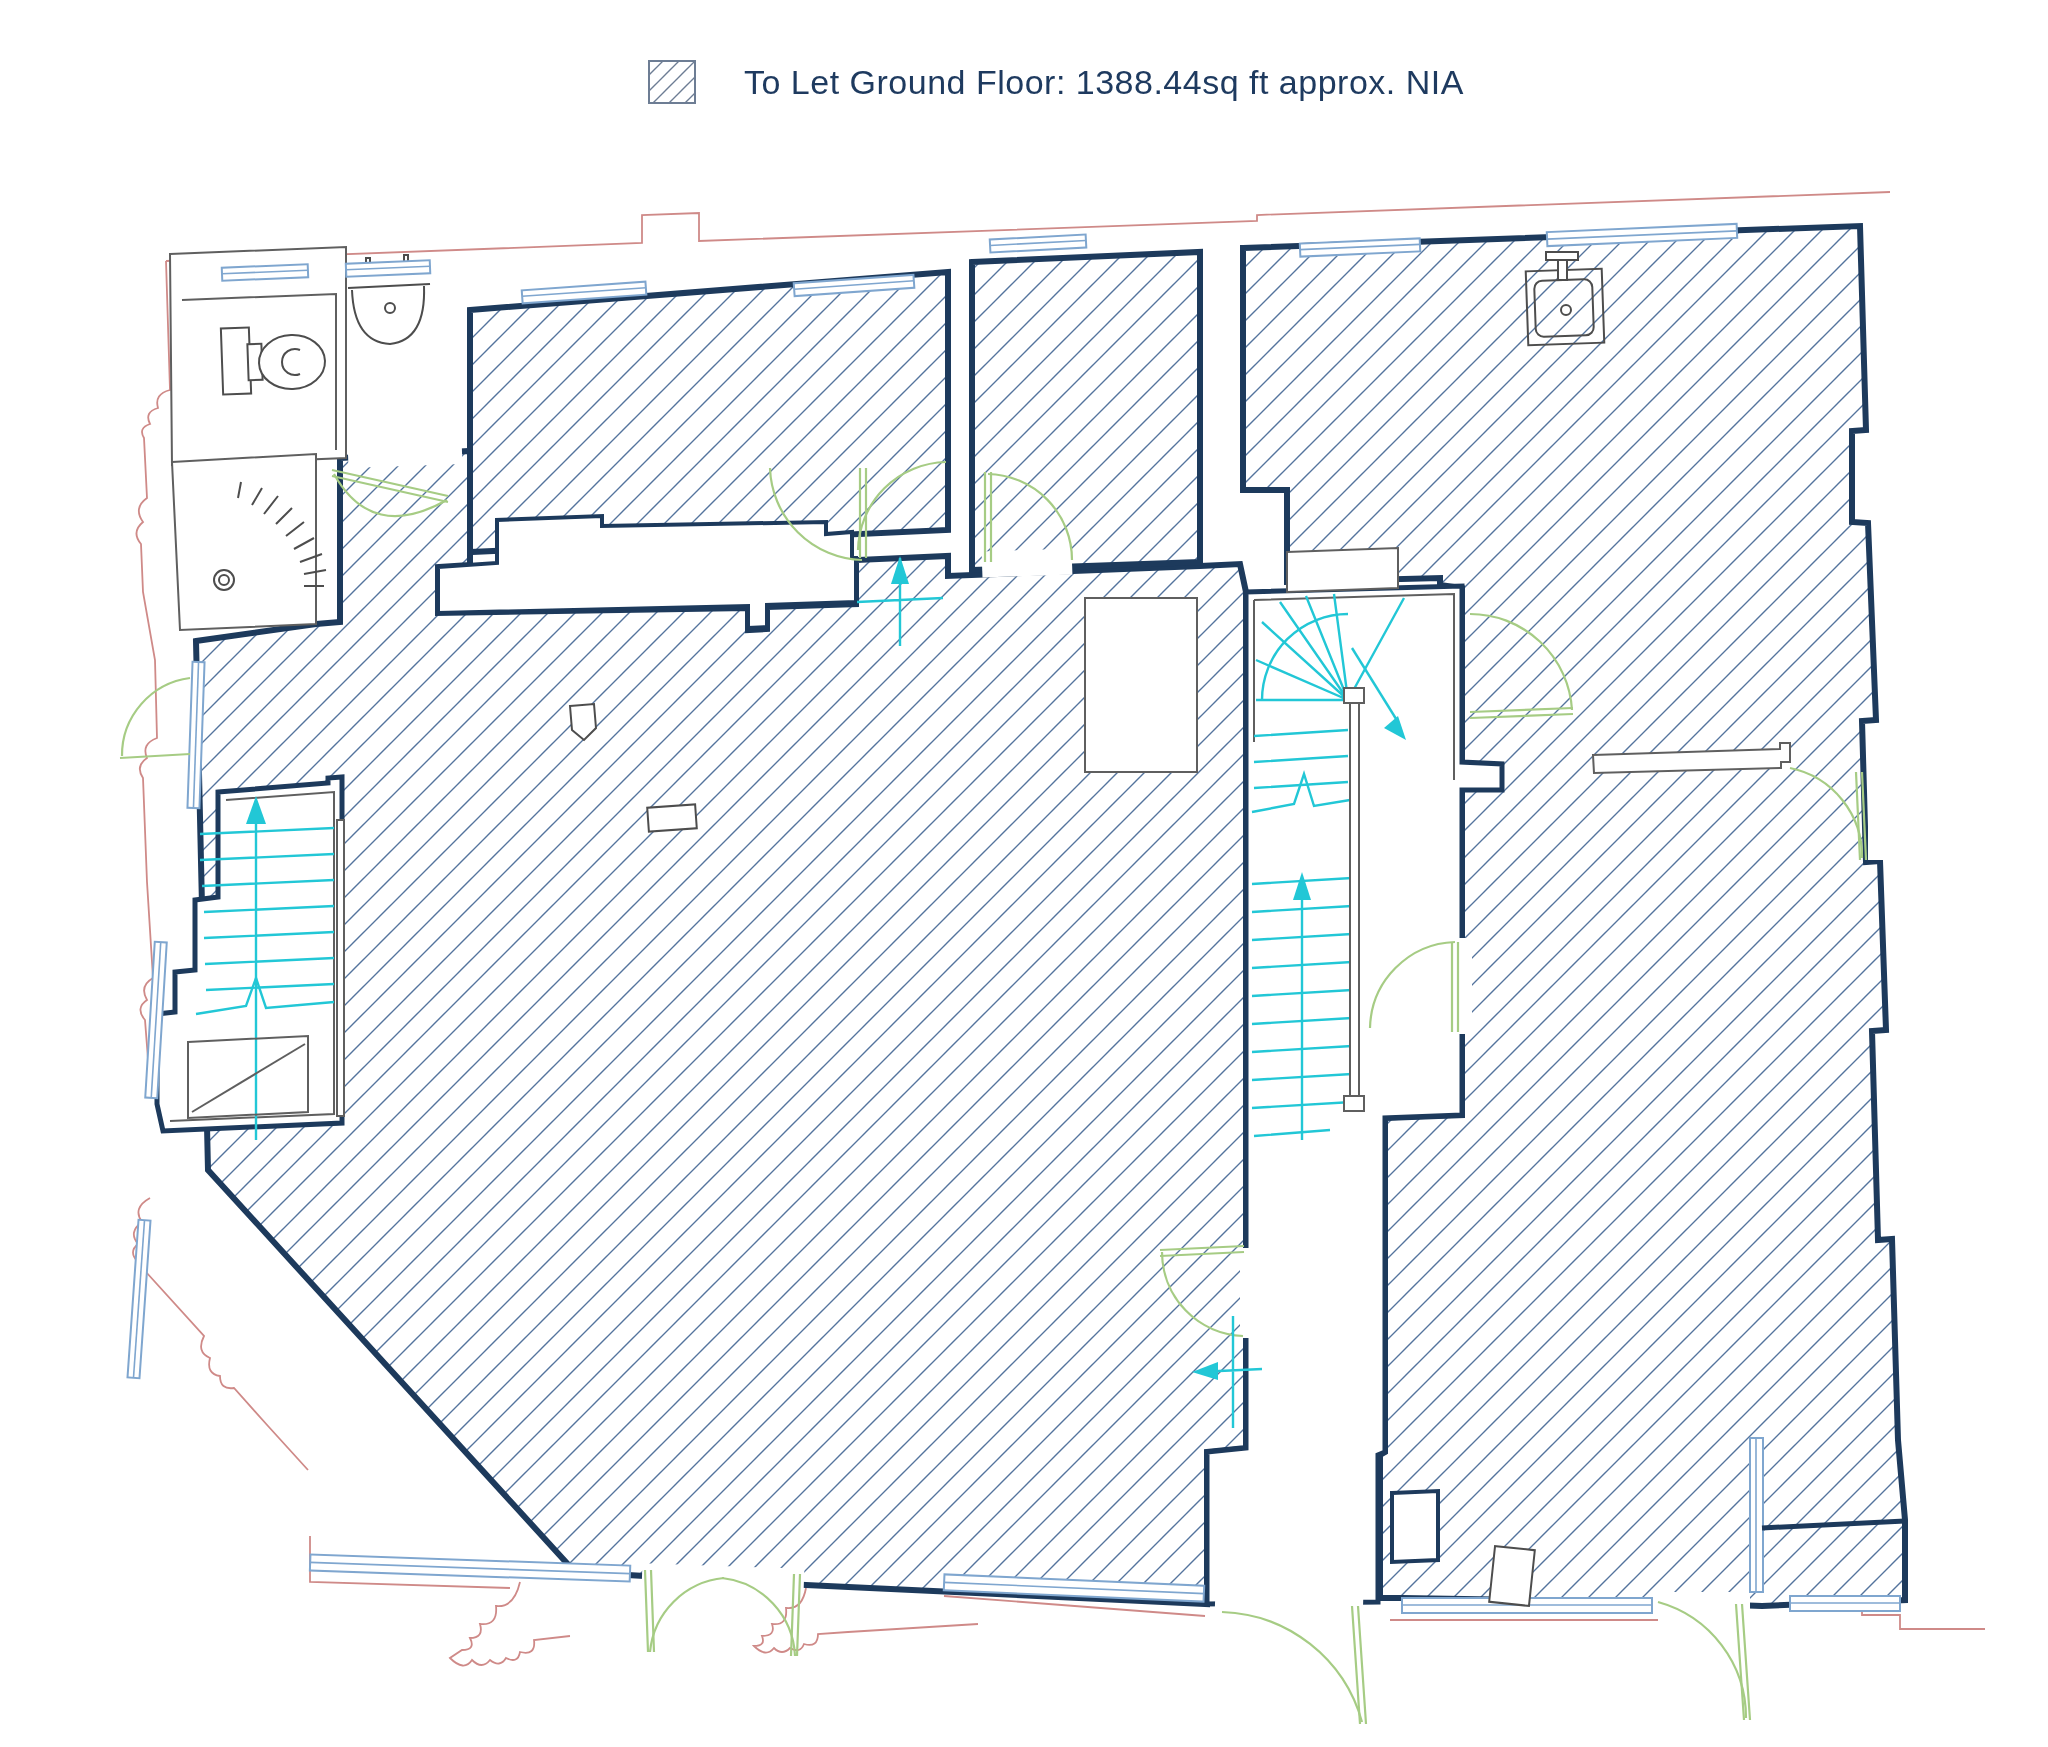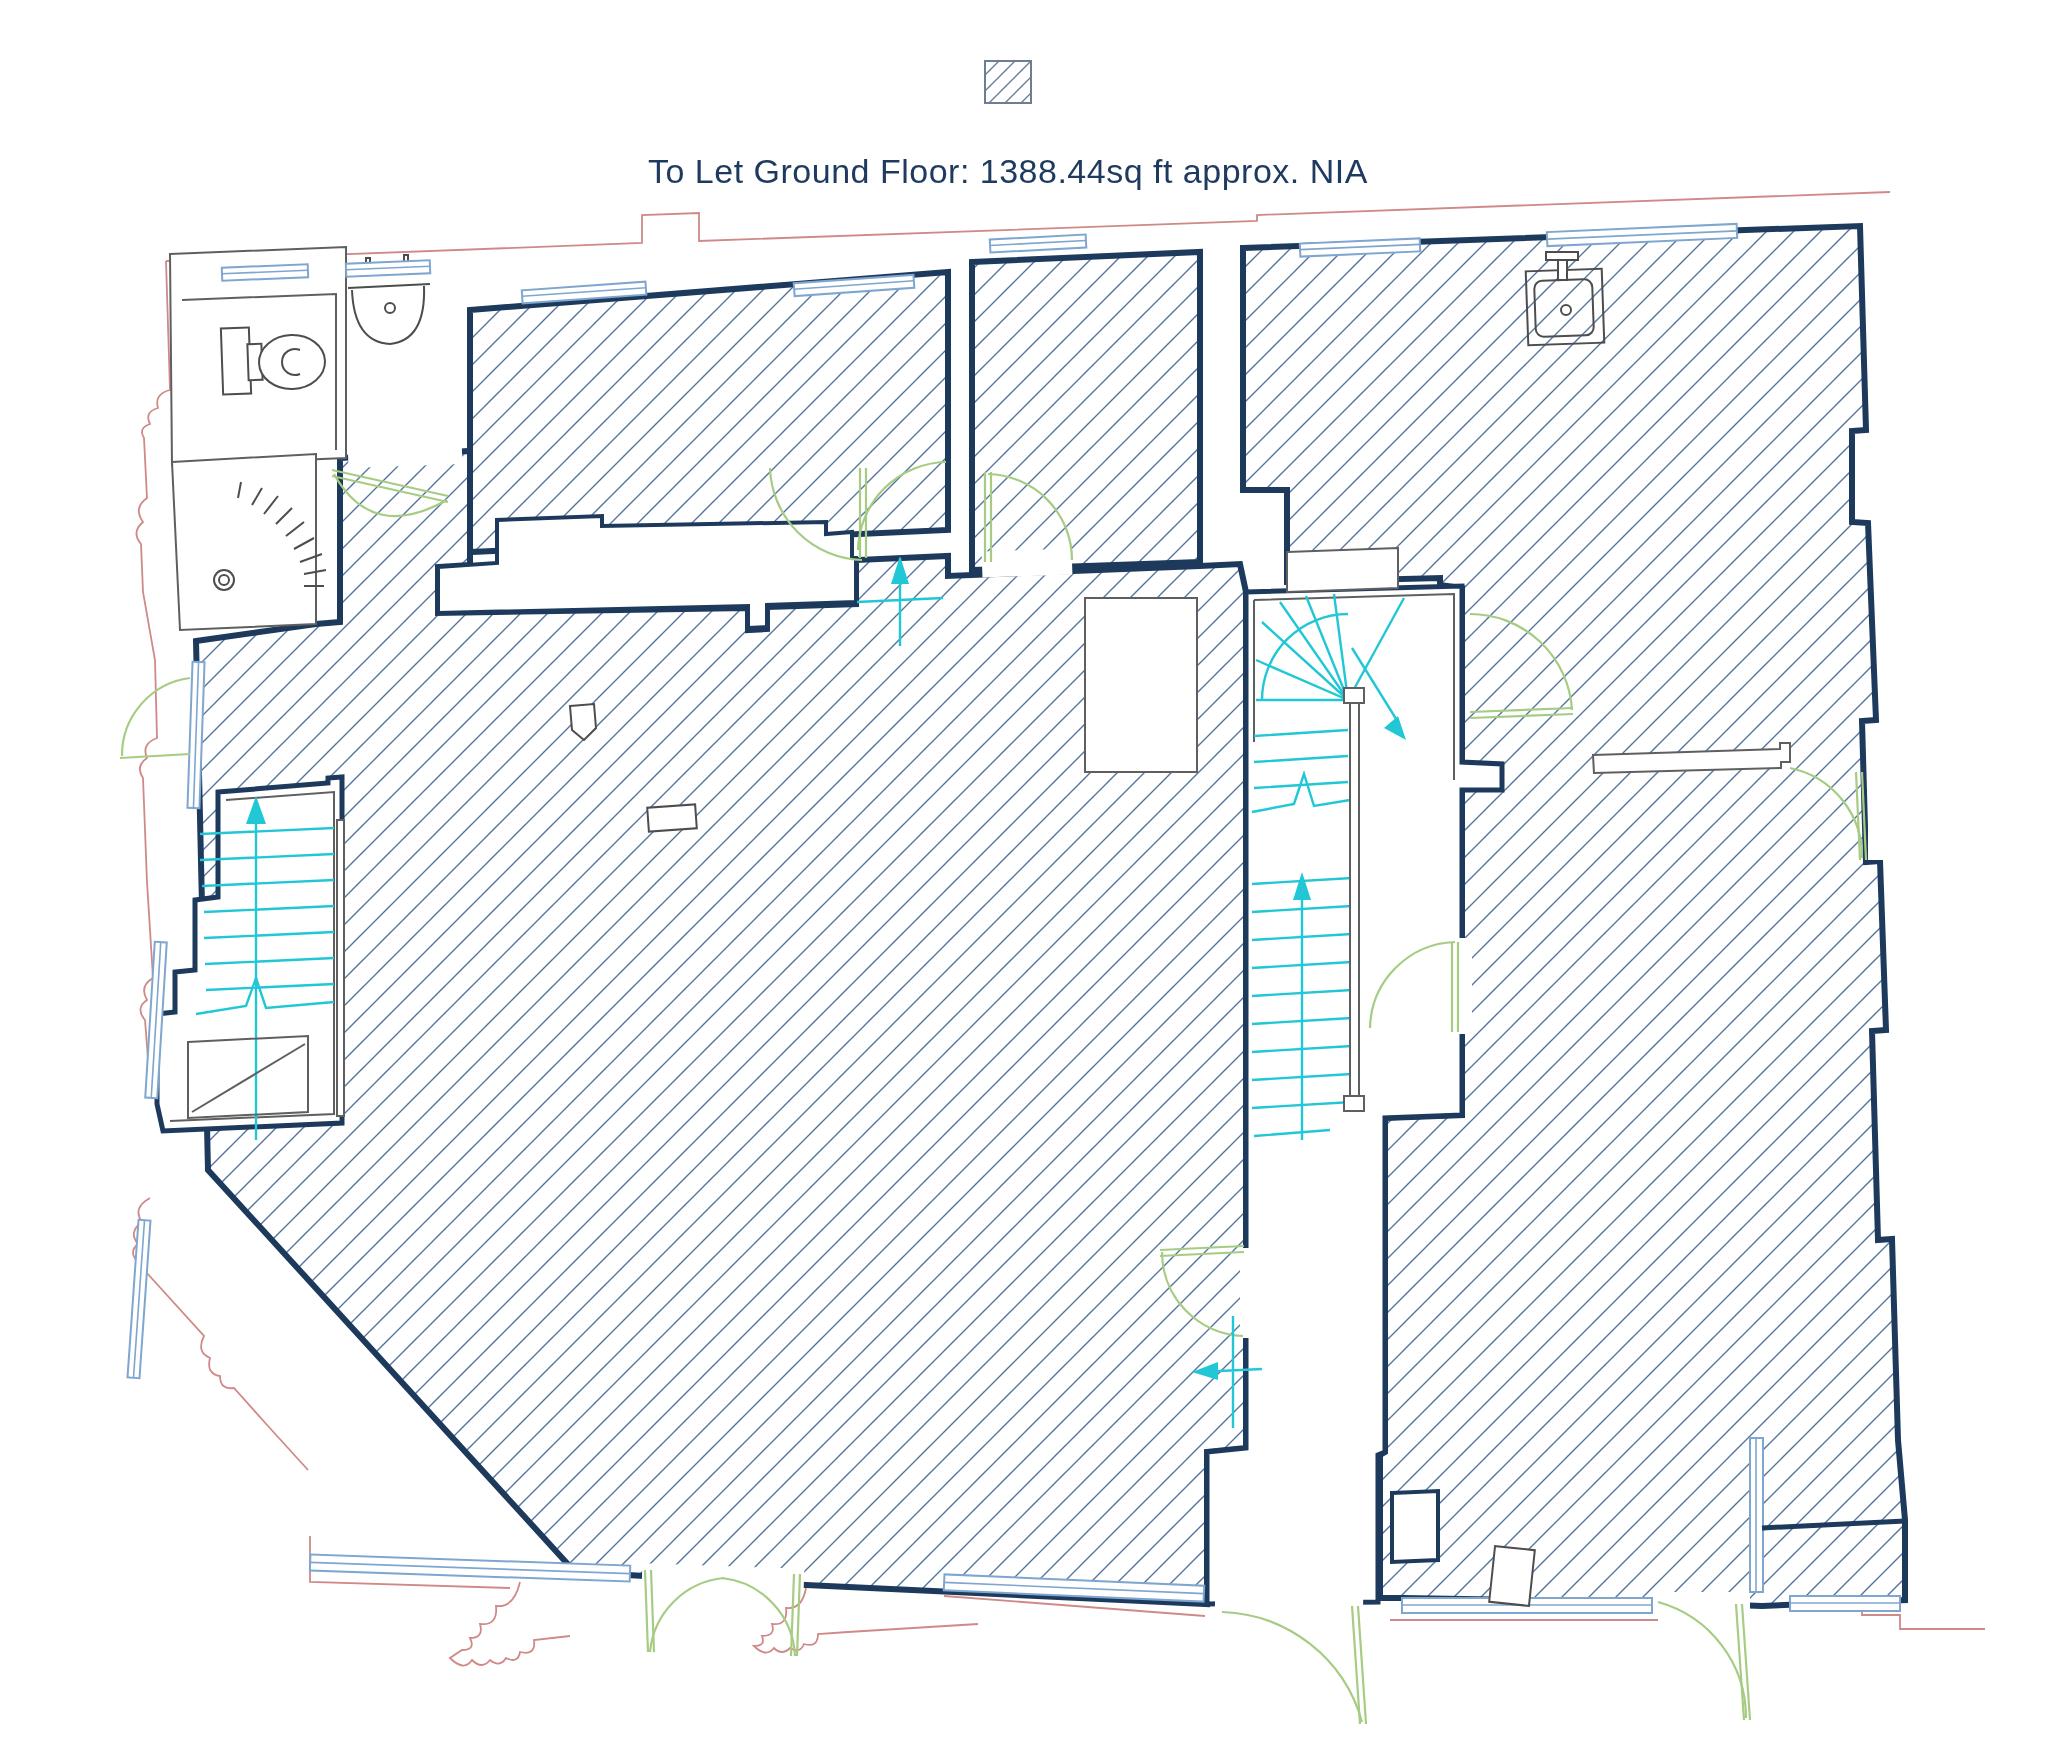--- a/index.html
+++ b/index.html
@@ -2,21 +2,21 @@
 <html style="--wall: #1d3a5c; --hatch: #54749d; --trim: #cf8a88; --door: #a6cc84; --stair: #22c7d6; --window: #7fa6cf; --thin: #5f5f5f; --text: #1e3a5f; --fixture: #4d4d4d;"><head>
 <meta charset="utf-8">
 <style>
   :root{
     --wall:#1d3a5c; --hatch:#54749d; --trim:#cf8a88; --door:#a6cc84;
     --stair:#22c7d6; --window:#7fa6cf; --thin:#5f5f5f; --text:#1e3a5f; --fixture:#4d4d4d;
   }
   html,body{margin:0;padding:0;background:#fff;}
   .page{position:relative;width:2048px;height:1747px;background:#fff;overflow:hidden;
         font-family:"Liberation Sans", sans-serif;}
-  .legend{position:absolute;left:648px;top:60px;display:flex;align-items:center;gap:48px;flex-direction:column;}
+  .legend{position:absolute;left:648px;top:60px;display:flex;align-items:center;gap:48px;}
   .legend-label{font-size:34px;color:var(--text);letter-spacing:.5px;white-space:nowrap;}
   svg{display:block;}
   .plan{position:absolute;left:0;top:0;}
   .demise{fill:url(#hatch);stroke:var(--wall);stroke-width:6;stroke-linejoin:miter;}
   .whitezone{fill:#fff;stroke:var(--wall);stroke-width:5;stroke-linejoin:miter;}
   .whitezone4{fill:#fff;stroke:var(--wall);stroke-width:4;}
   .thin{fill:none;stroke:var(--thin);stroke-width:2;}
   .thinfill{fill:#fff;stroke:var(--thin);stroke-width:2;}
   .fix{fill:#fff;stroke:var(--fixture);stroke-width:2;}
   .fixn{fill:none;stroke:var(--fixture);stroke-width:2;}

